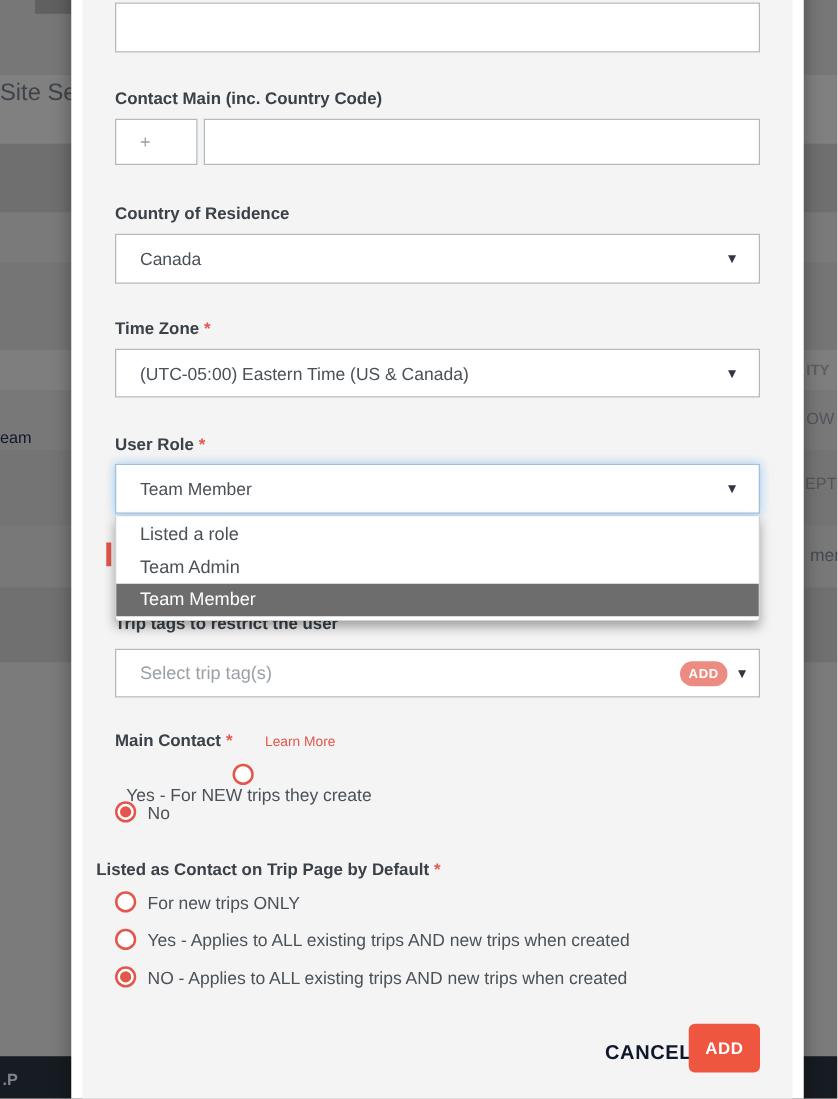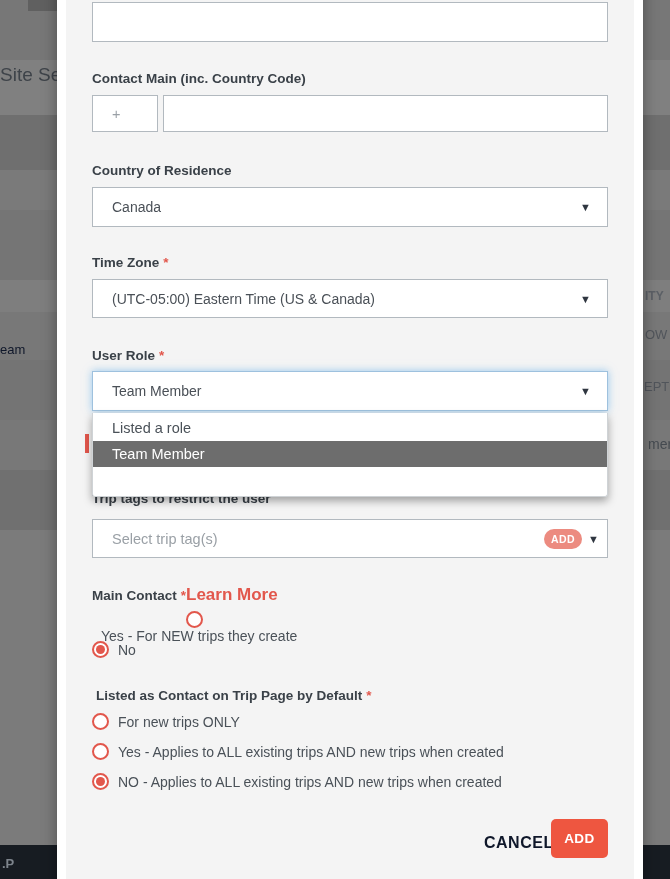--- a/index.html
+++ b/index.html
@@ -68,21 +68,21 @@
 
   
   .radio-row{display:flex;align-items:center;cursor:pointer;}
   .radio{width:17px;height:17px;border:2px solid #e2574c;border-radius:50%;
     background:#fff;box-sizing:border-box;flex:none;}
   .radio.checked{position:relative;}
   .radio.checked::after{content:"";position:absolute;left:2px;top:2px;width:9px;height:9px;
     border-radius:50%;background:#e2574c;}
   .radio-text{margin-left:9px;font-size:14px;color:#4a5158;white-space:nowrap;}
 
-  .learnmore{color:#e2574c;font-size:17px;font-weight:700;cursor:pointer;}
+  .learnmore{color:#e2574c;font-size:11px;font-weight:400;margin-left:26px;cursor:pointer;}
   .mc-row{display:flex;align-items:baseline;}
 
   .cancel-btn{position:absolute;left:478px;top:833px;z-index:4;font-size:16px;font-weight:700;
     color:#0f172a;letter-spacing:0.5px;cursor:pointer;background:none;border:none;
     font-family:"Liberation Sans",sans-serif;}
   .add-btn{position:absolute;left:551px;top:819px;z-index:4;width:57px;height:39px;
     background:#ee5640;border:none;border-radius:5px;color:#fff;font-size:13.5px;font-weight:700;
     letter-spacing:0.5px;cursor:pointer;font-family:"Liberation Sans",sans-serif;}
 </style>
 </head>
@@ -147,20 +147,21 @@
   </div>
   <div class="fld selbox focused" style="left:92px;top:371px;width:516px;height:40px;z-index:5;">
     <span class="selval">Team Member</span>
     <span class="caret">▼</span>
   </div>
 
   <div class="red-sliver"></div>
 
   <div class="droplist">
     <div class="dropopt">Listed a role</div>
+    <div class="dropopt">Team Admin</div>
     <div class="dropopt highlighted">Team Member</div>
   </div>
 
   <div class="fld lbl" style="left:92px;top:491px;z-index:4;">Trip tags to restrict the user</div>
   <div class="fld tbox" style="left:92px;top:519px;width:516px;height:39px;">
     <input type="text" placeholder="Select trip tag(s)" style="">
     <span class="addpill">ADD</span>
     <span class="trip-caret">▼</span>
   </div>
 
@@ -170,21 +171,21 @@
   </div>
   <div class="fld radio-row" style="left:92px;top:611px;flex-direction:column;">
     <span class="radio"></span>
     <span class="radio-text">Yes - For NEW trips they create</span>
   </div>
   <div class="fld radio-row" style="left:92px;top:641px;">
     <span class="radio checked"></span>
     <span class="radio-text">No</span>
   </div>
 
-  <div class="fld lbl" style="left:96px;top:688px;">
+  <div class="fld lbl" style="left:77px;top:688px;">
     <span>Listed as Contact on Trip Page by Default</span><span class="req">*</span>
   </div>
   <div class="fld radio-row" style="left:92px;top:713px;align-items:flex-end;">
     <span class="radio"></span>
     <span class="radio-text">For new trips ONLY</span>
   </div>
   <div class="fld radio-row" style="left:92px;top:743px;">
     <span class="radio"></span>
     <span class="radio-text">Yes - Applies to ALL existing trips AND new trips when created</span>
   </div>

